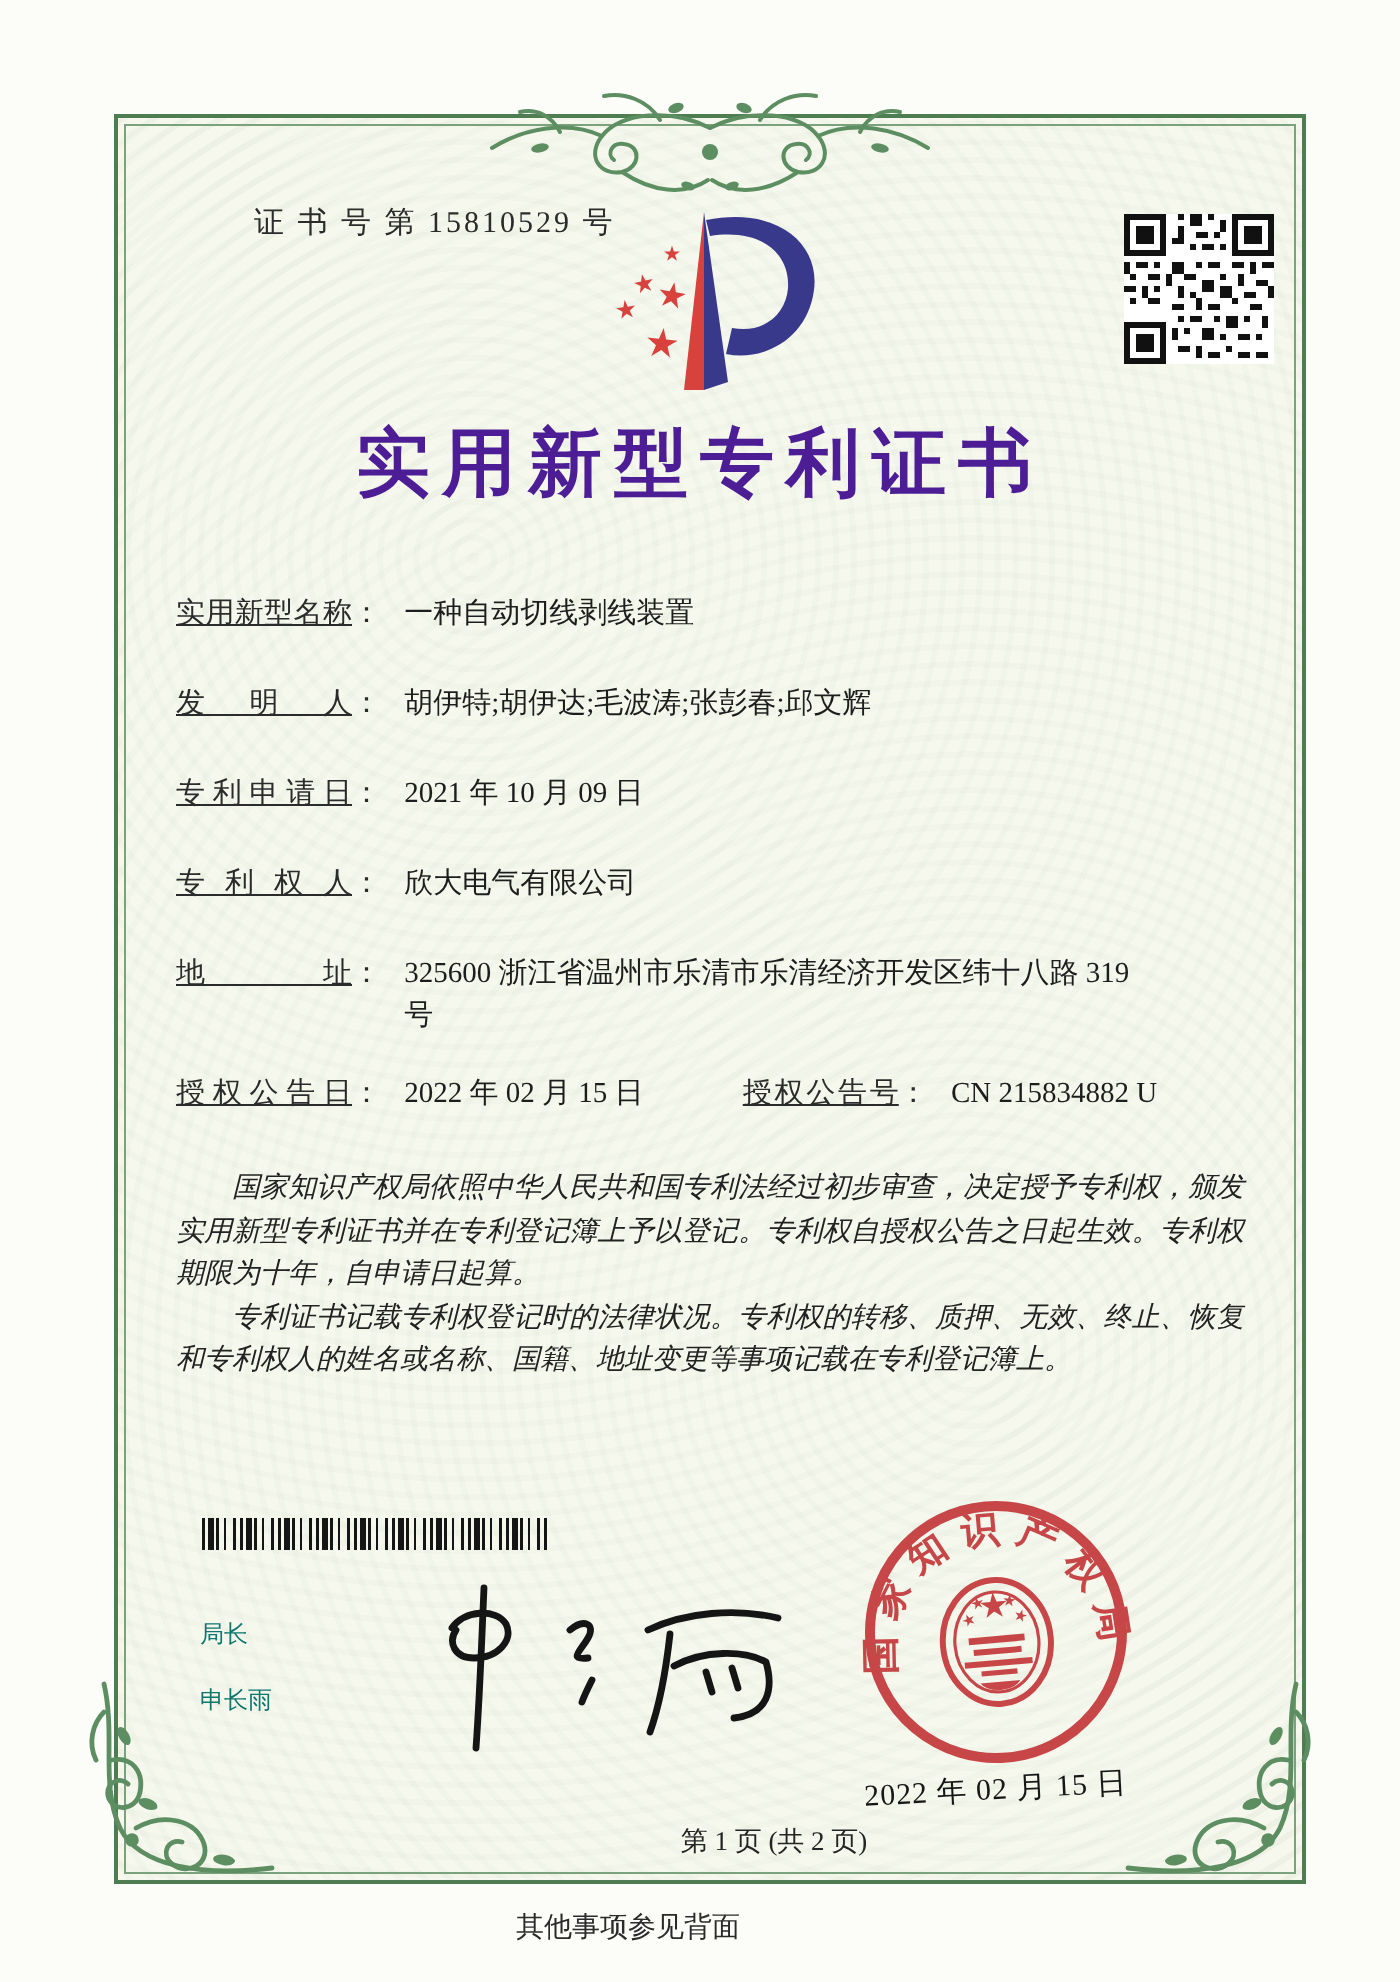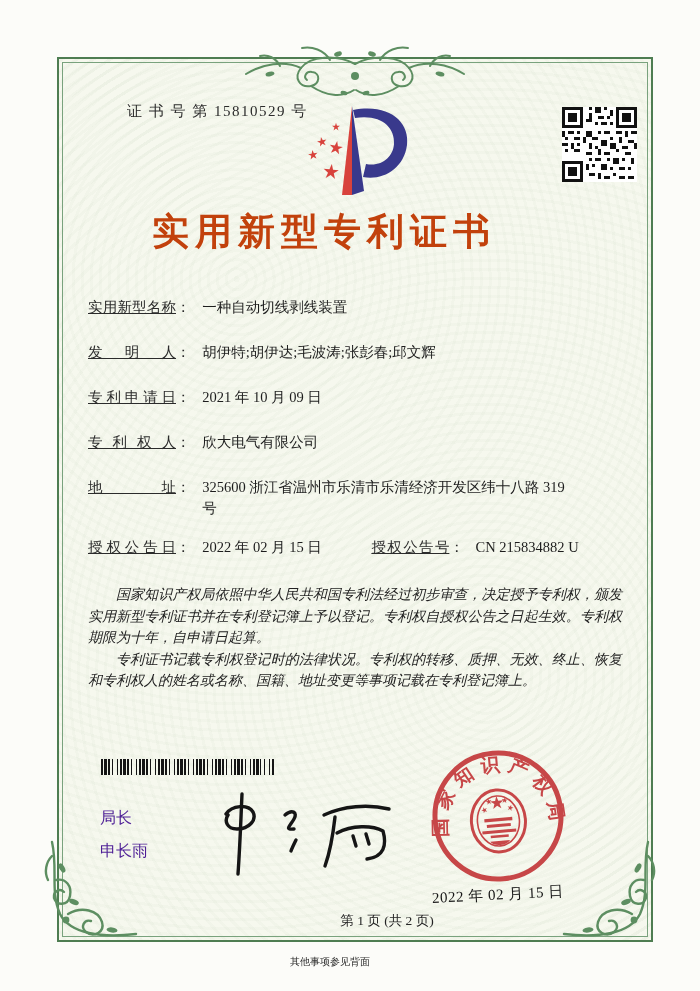--- a/index.html
+++ b/index.html
@@ -32,22 +32,22 @@
   .ornament-top{position:absolute;left:240px;top:30px;width:230px;height:74px;}
   .ornament-bl{position:absolute;left:42px;top:840px;width:96px;height:102px;}
   .ornament-br{position:absolute;left:562px;top:840px;width:96px;height:102px;transform:scaleX(-1);}
   
   .cert-no{
     position:absolute;left:88px;top:102px;font-size:15px;letter-spacing:1.5px;color:#2b2b2b;margin-left:39px;
   }
   .logo{position:absolute;left:293px;top:102px;width:132px;height:102px;}
   .qr{position:absolute;left:562px;top:107px;width:75px;height:75px;}
   .title{
-    position:absolute;left:0;top:207px;width:648px;text-align:center;
-    font-size:37px;font-weight:600;letter-spacing:6px;color:#c2410c;
+    position:absolute;left:0;top:207px;width:700px;text-align:center;
+    font-size:37px;font-weight:600;letter-spacing:6px;color:#4c1d95;
   }
   
   .fields{position:absolute;left:88px;top:297px;width:540px;font-size:14.5px;line-height:21px;}
   .frow{margin-bottom:24px;white-space:nowrap;}
   .frow.address{margin-bottom:18px;}
   .flabel{
     display:inline-block;width:88px;text-align:justify;text-align-last:justify;
     vertical-align:top;color:#2b2b2b;text-decoration:underline;
   }
   .flabel.second{width:78px;margin-left:46px;}
@@ -61,29 +61,29 @@
   
   .barcode{
     position:absolute;left:101px;top:759px;width:174px;height:16px;
     background:repeating-linear-gradient(90deg,
       #151515 0 1.5px, transparent 1.5px 3px,
       #151515 3px 6px, transparent 6px 7px,
       #151515 7px 8.5px, transparent 8.5px 11px,
       #151515 11px 12px, transparent 12px 15.5px,
       #151515 15.5px 17px, transparent 17px 19px);
   }
-  .director{position:absolute;left:100px;top:801px;font-size:16px;line-height:33px;color:#4c1d95;}
+  .director{position:absolute;left:100px;top:801px;font-size:12px;line-height:33px;color:#0f766e;}
   .signature{position:absolute;left:196px;top:784px;width:205px;height:96px;}
   .seal{position:absolute;left:427px;top:745px;width:142px;height:142px;transform:rotate(-5deg);opacity:.93;}
   .seal-date{
     position:absolute;left:432px;top:885px;width:150px;font-size:15px;letter-spacing:.5px;
     color:#171717;transform:rotate(-3deg);z-index:3;
   }
   .page-num{position:absolute;left:57px;top:912px;width:660px;text-align:center;font-size:13.5px;color:#242424;}
-  .back-note{position:absolute;left:0;top:955px;width:628px;text-align:center;font-size:10px;color:#2a2a2a;padding-left:16px;}
+  .back-note{position:absolute;left:0;top:955px;width:628px;text-align:center;font-size:14px;color:#2a2a2a;}
 </style>
 </head>
 <body>
 
 <div class="page">
 
   <div class="frame"></div>
 
   <svg class="ornament-top" viewBox="0 0 230 74">
     <g stroke="#5d8e61" fill="none" stroke-width="2" stroke-linecap="round">

